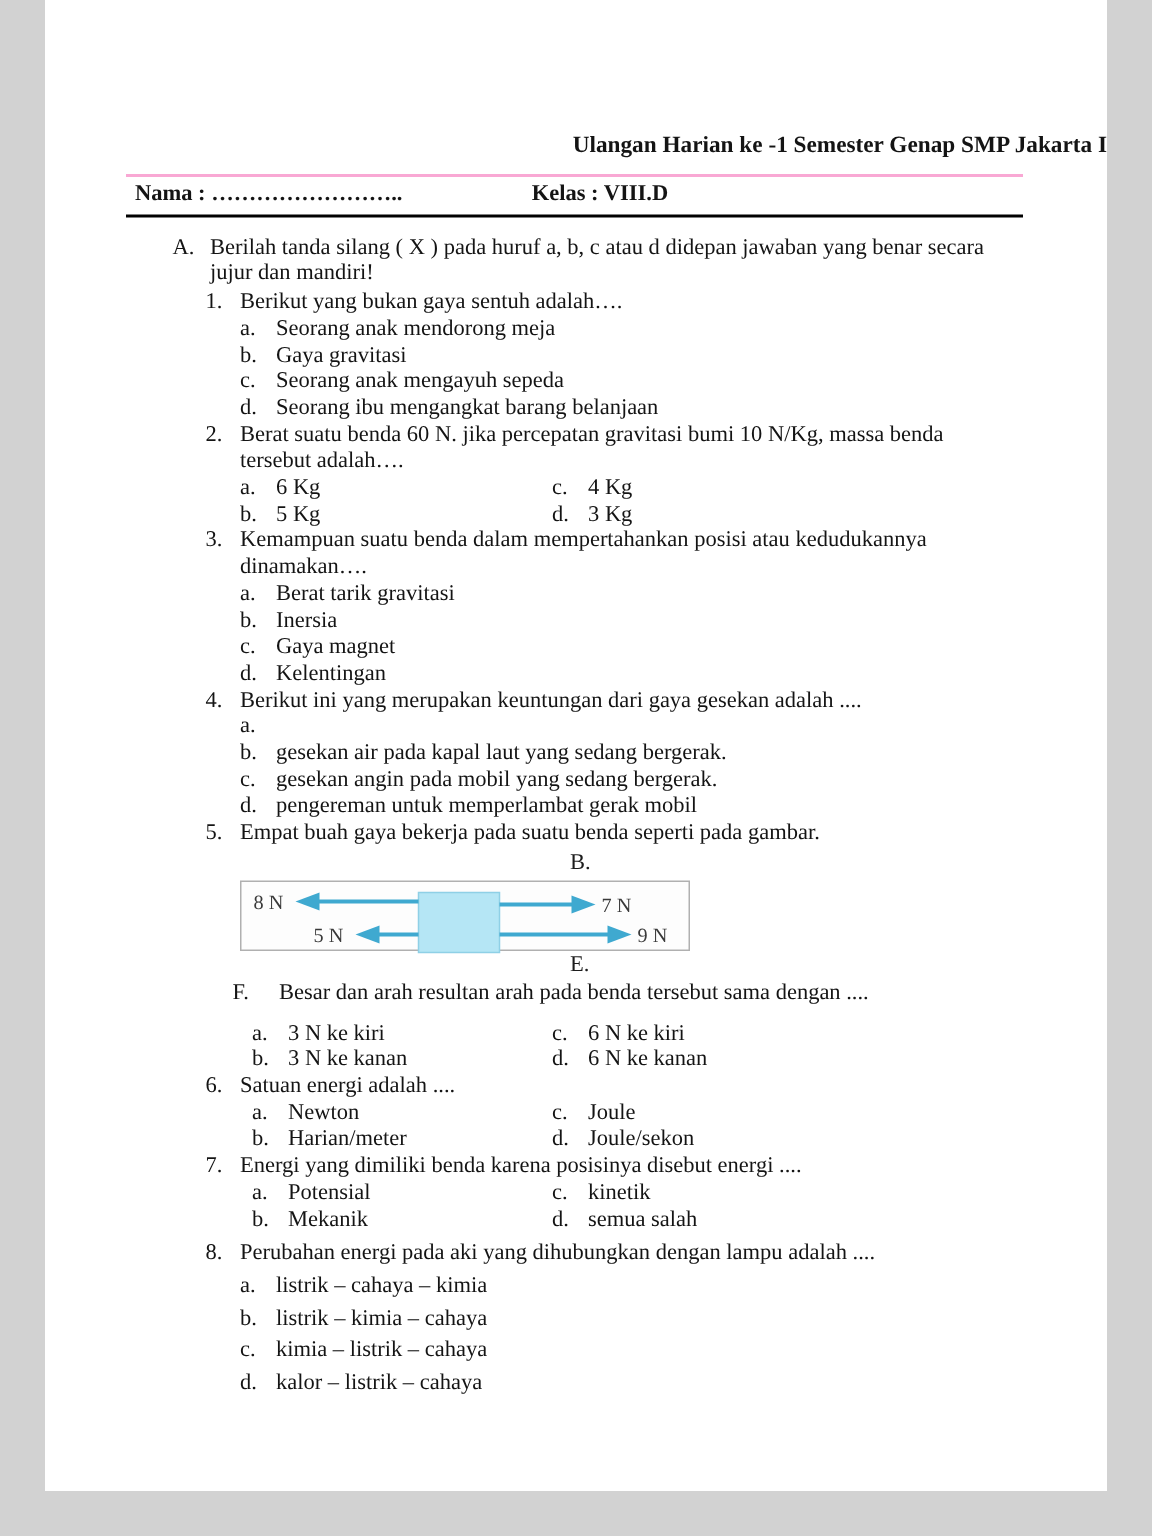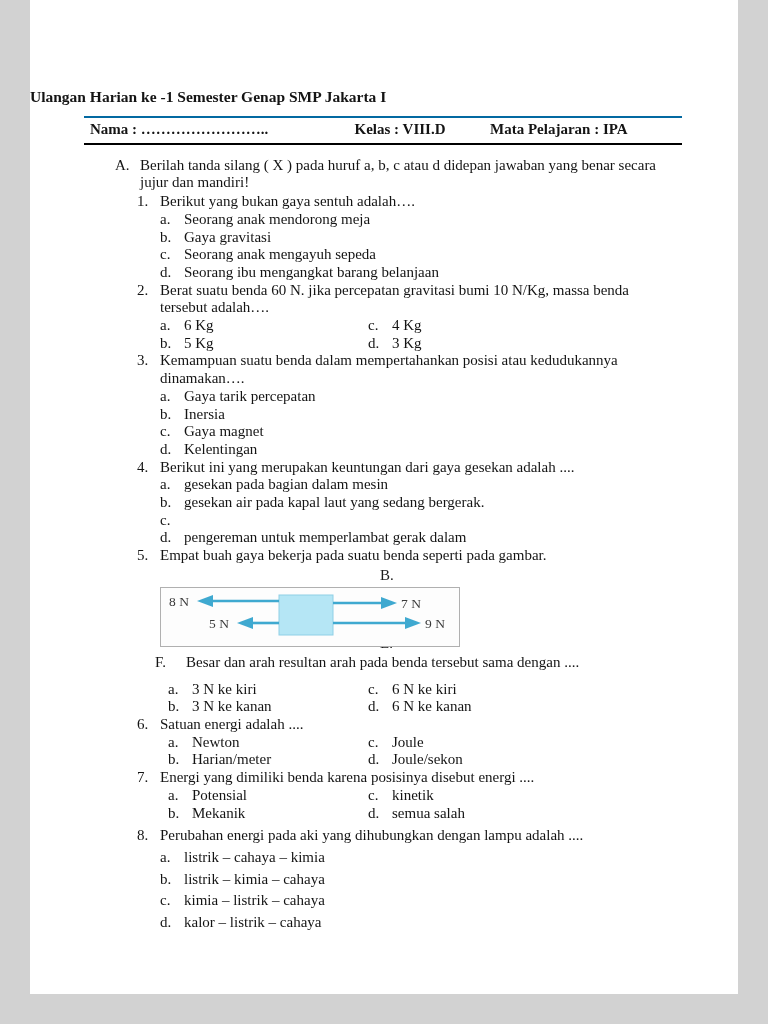--- a/index.html
+++ b/index.html
@@ -13,28 +13,28 @@
     margin-left:30px;
     width:708px; height:994px;
     background:#ffffff;
     font-family:"Liberation Serif","DejaVu Serif",serif;
     font-size:15px;
     line-height:17.7px;
     color:#141414;
   }
   .title {
     padding-top:88px;
-    text-align:left;
+    text-align:right;
     font-weight:bold;
     font-size:15.5px;
     line-height:18px;
   }
   .hdr {
     margin:10px 56px 0 54px;
-    border-top:2px solid #0369a1;
+    border-top:2px solid #f9a8d4;
     border-bottom:2px solid #000;
     display:flex;
     font-weight:bold;
     padding:3px 0 4px 6px;
   }
   .hdr-nama { width:220px; flex:none; }
   .hdr-kelas { width:180px; flex:none;text-align:center; }
   .hdr-mapel { flex:1; }
 
   .content { margin:12px 58px 0 85px; }
@@ -50,21 +50,21 @@
   .opt { display:flex; }
   .olet { width:24px; flex:none; }
   .optrow { display:flex; }
   .optrow .c1 { width:208px; flex:none; }
   .ind8 { margin-left:8px; }
   .ind8 .c1 { width:200px; }
 
   .figure-area { position:relative; height:84px; margin-top:2px; }
   .fig-frame {
     position:absolute; left:0; top:20px;
-    width:300px; height:60px;
+    width:300px; height:47px;
     border:1px solid #b0b0b0;
     background:#fdfdfd;
     box-sizing:border-box;
   }
   .fig-letter { position:absolute; left:220px; width:34px; color:#1c1c1c; }
   .fl-b { top:0; }
   .fl-c { top:23px; }
   .fl-d { top:46px; }
   .fl-e { top:68px; }
   .ftxt {
@@ -83,21 +83,20 @@
 </head>
 <body>
 
 <div class="sheet">
 
   <div class="title">Ulangan Harian ke -1 Semester Genap SMP Jakarta I</div>
 
   <div class="hdr">
     <span class="hdr-nama">Nama : ……………………..</span>
     <span class="hdr-kelas">Kelas : VIII.D</span>
-    <span class="hdr-mapel">Mata Pelajaran : IPA</span>
   </div>
 
   <div class="content">
 
     <div class="secA">
       <span class="secA-label">A.</span>
       <span class="secA-text">Berilah tanda silang ( X ) pada huruf a, b, c atau d didepan jawaban yang benar secara jujur dan mandiri!</span>
     </div>
 
     <div class="questions">
@@ -151,21 +150,21 @@
           </div>
         </div>
       </div>
 
       <div class="q">
         <span class="qnum">3.</span>
         <div class="qbody">
           <div>Kemampuan suatu benda dalam mempertahankan posisi atau kedudukannya dinamakan….</div>
           <div class="opt">
               <span class="olet">a.</span>
-              <span>Gaya tarik percepatan</span>
+              <span>Berat tarik gravitasi</span>
             </div>
           <div class="opt">
               <span class="olet">b.</span>
               <span>Inersia</span>
             </div>
           <div class="opt">
               <span class="olet">c.</span>
               <span>Gaya magnet</span>
             </div>
           <div class="opt">
@@ -174,32 +173,32 @@
             </div>
         </div>
       </div>
 
       <div class="q">
         <span class="qnum">4.</span>
         <div class="qbody">
           <div>Berikut ini yang merupakan keuntungan dari gaya gesekan adalah ....</div>
           <div class="opt">
               <span class="olet">a.</span>
-              <span>gesekan pada bagian dalam mesin</span>
             </div>
           <div class="opt">
               <span class="olet">b.</span>
               <span>gesekan air pada kapal laut yang sedang bergerak.</span>
             </div>
           <div class="opt">
               <span class="olet">c.</span>
+              <span>gesekan angin pada mobil yang sedang bergerak.</span>
             </div>
           <div class="opt">
               <span class="olet">d.</span>
-              <span>pengereman untuk memperlambat gerak dalam</span>
+              <span>pengereman untuk memperlambat gerak mobil</span>
             </div>
         </div>
       </div>
 
       <div class="q">
         <span class="qnum">5.</span>
         <div class="qbody">
           <div>Empat buah gaya bekerja pada suatu benda seperti pada gambar.</div>
 
           <div class="figure-area">

